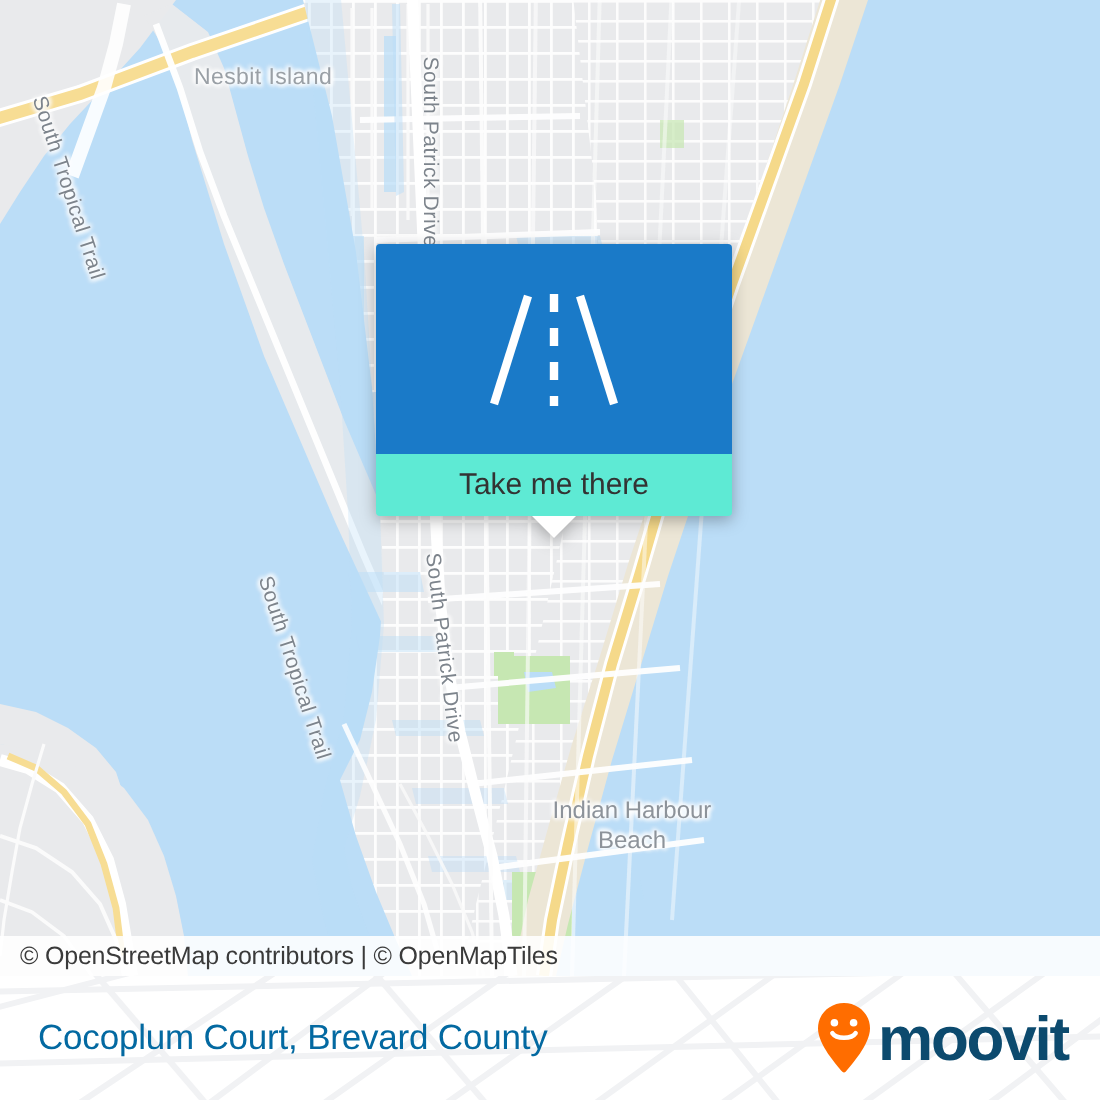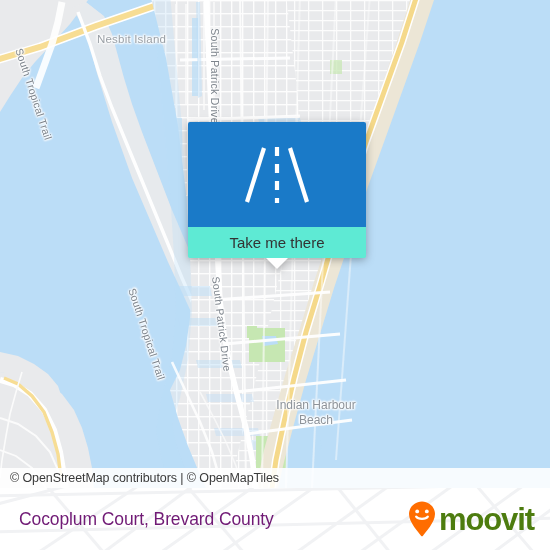--- a/index.html
+++ b/index.html
@@ -182,36 +182,36 @@
     width: 550px;
     height: 62px;
     display: block;
   }
   .footer-title {
     position: absolute;
     left: 19px;
     top: 50%;
     transform: translateY(-50%);
     font-size: 17.5px;
-    color: #701a75;
+    color: #0369a1;
     letter-spacing: -0.1px;
   }
   .brand {
     position: absolute;
     right: 16px;
     top: 50%;
     transform: translateY(-50%);
     display: flex;
     align-items: center;
     gap: 2px;
   }
   .brand-text {
     font-size: 31px;
     font-weight: bold;
-    color: #4d7c0f;
+    color: #0c4a6e;
     letter-spacing: -1.1px;
     line-height: 31px;
   }
 </style>
 </head>
 <body>
 
 <div id="app">
 
   <div class="map">

